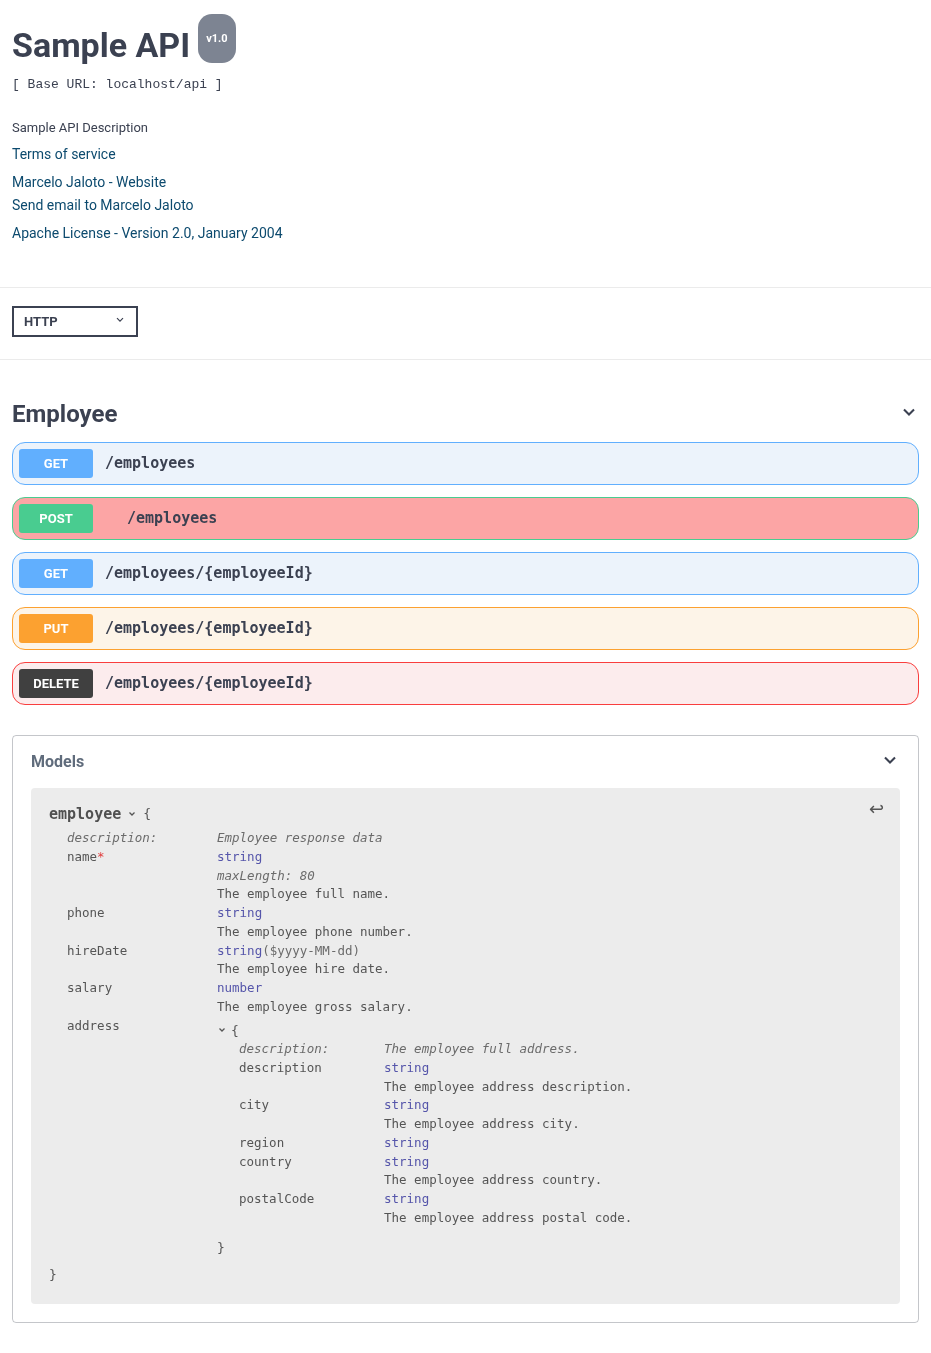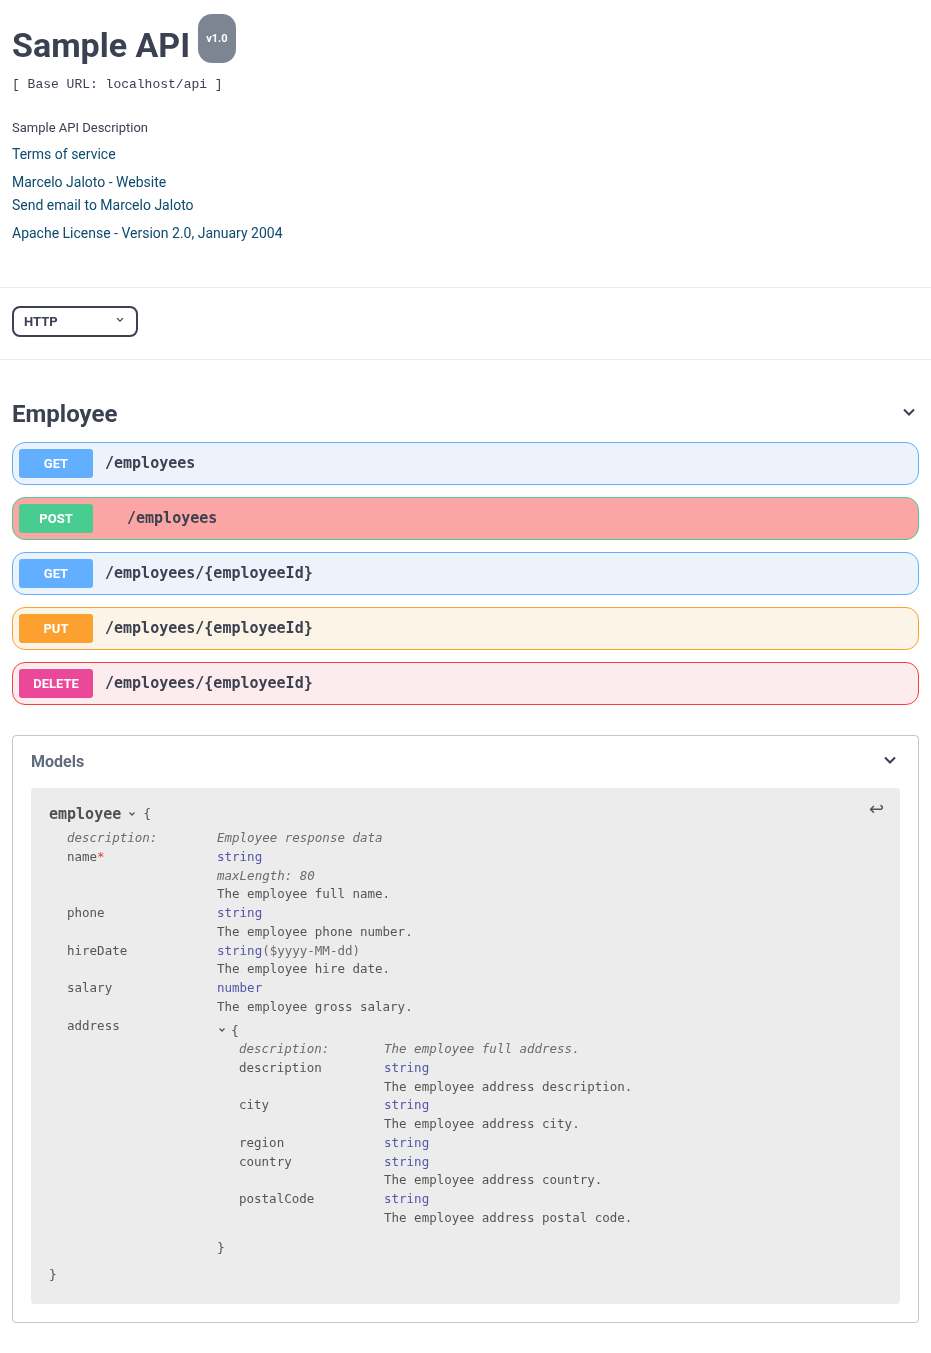--- a/index.html
+++ b/index.html
@@ -26,21 +26,21 @@
   .links .spaced { margin-top: 6px; }
   .schemes-wrap {
     border-top: 1px solid rgba(0,0,0,0.08);
     border-bottom: 1px solid rgba(0,0,0,0.08);
     padding: 14px 12px 22px 12px;
     margin-top: 30px;
   }
   .schemes-label { font-size: 12px; font-weight: 700; color: #3b4151; }
   .scheme-select {
     margin-top: 4px; display: flex; align-items: center; justify-content: space-between;
-    border: 2px solid #3b4151; border-radius: 8px; padding: 6px 10px;
+    border: 2px solid #3b4151; border-radius: 0; padding: 6px 10px;
     width: 126px; background: #fff; font-size: 13px; font-weight: 700; cursor: pointer;
   }
   .tag-section { padding: 0 12px; margin-top: 32px; }
   .tag-header {
     display: flex; justify-content: space-between; align-items: center;
     padding: 8px 0 14px 0; cursor: pointer;
   }
   .tag-header h2 { font-size: 24px; font-weight: 700; color: #3b4151; }
   .chevron svg { width: 20px; height: 20px; }
   .op {
@@ -51,21 +51,21 @@
   .op-post   { background: #fca5a5; border-color: #49cc90; gap: 22px; }
   .op-put    { background: #fdf4e8; border-color: #fca130; }
   .op-delete { background: #fceced; border-color: #f93e3e; }
   .method {
     color: #fff; font-size: 13px; font-weight: 700; text-align: center;
     width: 74px; padding: 7px 0; border-radius: 3px; flex-shrink: 0;
   }
   .m-get    { background: #61affe; }
   .m-post   { background: #49cc90; }
   .m-put    { background: #fca130; }
-  .m-delete { background: #ec4899; }
+  .m-delete { background: #404040; }
   .path {
     font-family: "SFMono-Regular", Consolas, monospace; font-size: 15px;
     font-weight: 700; color: #3b4151; margin-left: 12px;
   }
   .models-section {
     margin: 30px 12px 20px 12px; border: 1px solid rgba(59,65,81,0.3); border-radius: 4px;
   }
   .models-header {
     display: flex; justify-content: space-between; align-items: center;
     padding: 14px 18px; cursor: pointer;

